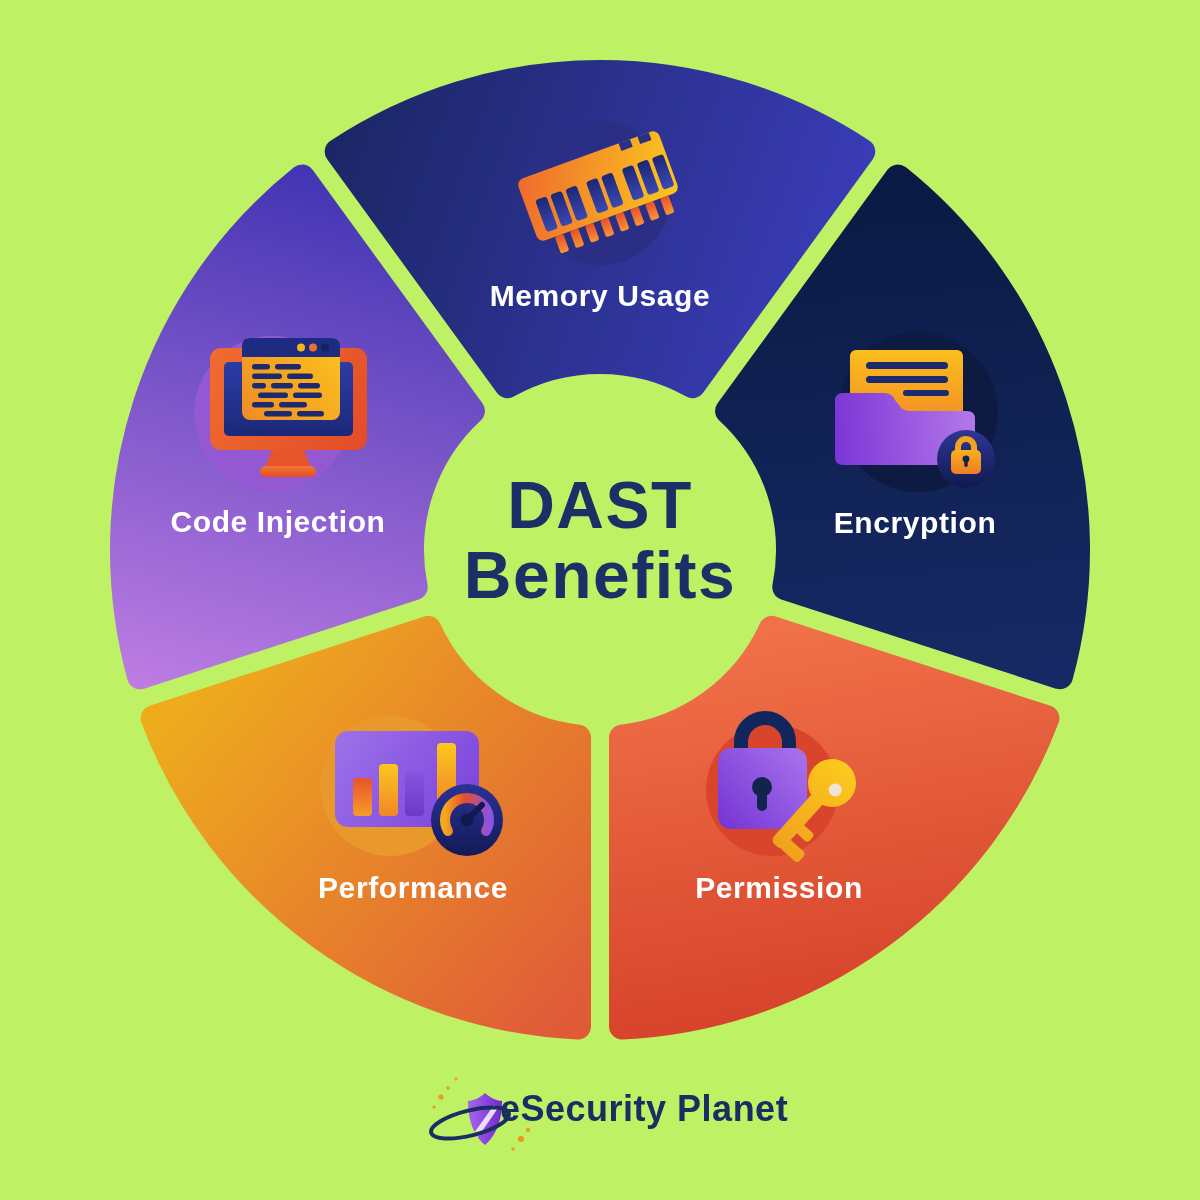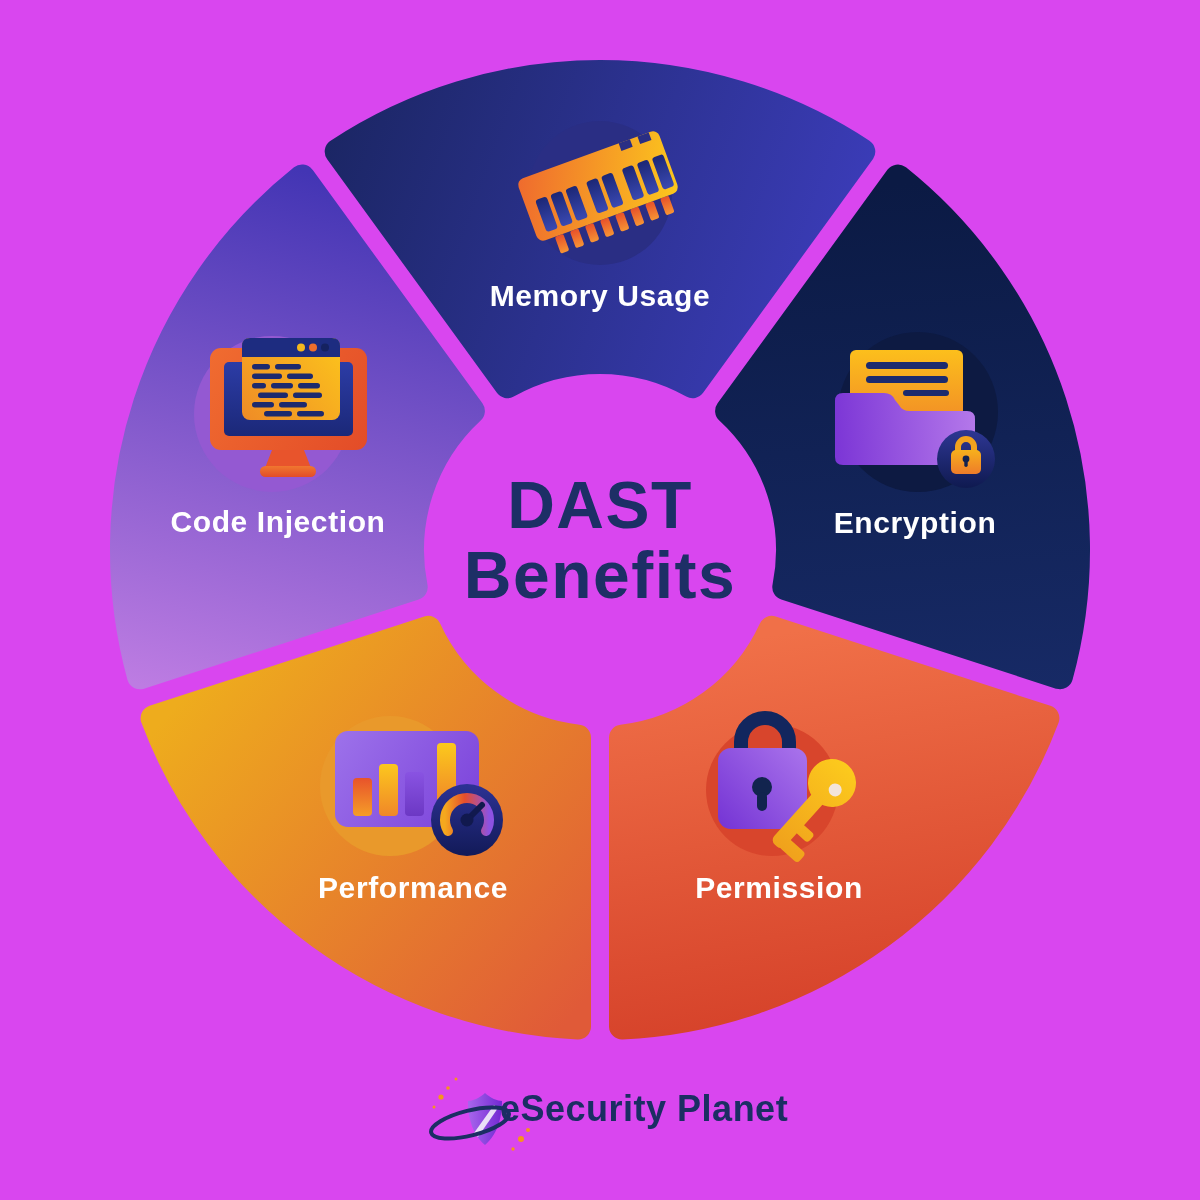--- a/index.html
+++ b/index.html
@@ -1,16 +1,16 @@
 <!DOCTYPE html>
 <html><head>
 <meta charset="utf-8">
 <style>
   html,body{margin:0;padding:0;background:#ffffff;}
-  .stage{position:relative;width:1200px;height:1200px;background:#d946ef;overflow:hidden;
+  .stage{position:relative;width:1200px;height:1200px;background:#bef264;overflow:hidden;
          font-family:"Liberation Sans", sans-serif;}
   svg{display:block;}
   .seg-label{font-family:"Liberation Sans", sans-serif;font-size:30px;font-weight:600;
              fill:#ffffff;letter-spacing:.6px;text-anchor:middle;}
   .title-line{font-family:"Liberation Sans", sans-serif;font-size:66px;font-weight:bold;
               fill:#1d2f66;letter-spacing:1.5px;text-anchor:middle;}
   .brand-text{font-family:"Liberation Sans", sans-serif;font-size:36px;font-weight:bold;
               fill:#1b2e63;letter-spacing:.5px;}
 </style>
 </head>

